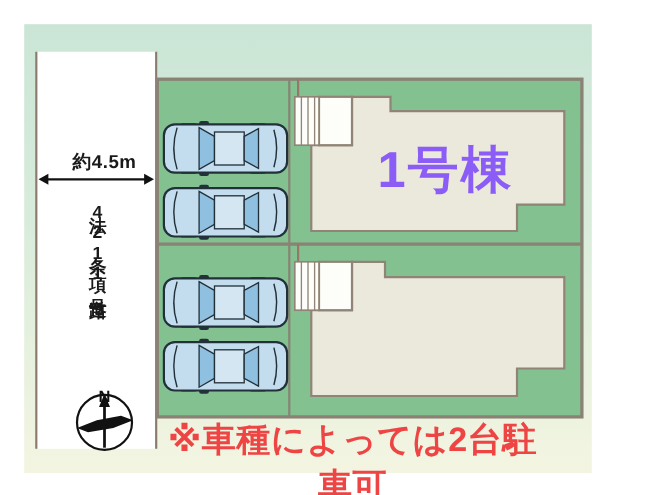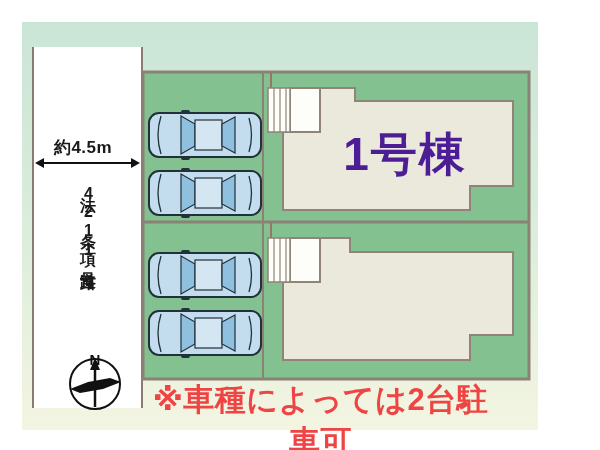--- a/index.html
+++ b/index.html
@@ -15,31 +15,31 @@
   }
   .road{
     position:absolute;left:32px;top:47px;width:111px;height:361px;
     background:var(--road-fill,#ffffff);
     border-left:2px solid var(--road-border,#8b7b6e);
     border-right:2px solid var(--road-border,#8b7b6e);
     box-sizing:border-box;
   }
   .plan-svg{position:absolute;left:0;top:0;width:600px;height:450px;}
   .road-width-label{
-    position:absolute;left:32px;top:136px;width:102px;
+    position:absolute;left:44px;top:136px;width:102px;
     text-align:center;font-size:17px;font-weight:700;letter-spacing:0.5px;
   }
   .road-name{
     position:absolute;left:77px;top:184px;height:170px;
     writing-mode:vertical-rl;text-orientation:upright;
     font-size:16px;font-weight:700;letter-spacing:1px;line-height:22px;
   }
   .plot-label{
     position:absolute;left:300px;width:210px;text-align:center;
-    font-size:46px;font-weight:600;letter-spacing:2px;color:#4c1d95;
+    font-size:46px;font-weight:600;letter-spacing:2px;color:#8b5cf6;
   }
   .plot-label.p1{top:124px;}
   .plot-label.p2{top:274px;}
   .note{
     position:absolute;left:148px;top:379px;width:345px;
     text-align:center;font-size:31px;font-weight:700;letter-spacing:0.5px;color:#ef4444;
   }
   .compass-n{font-size:15px;font-weight:700;fill:#111;}
 </style>
 </head>

